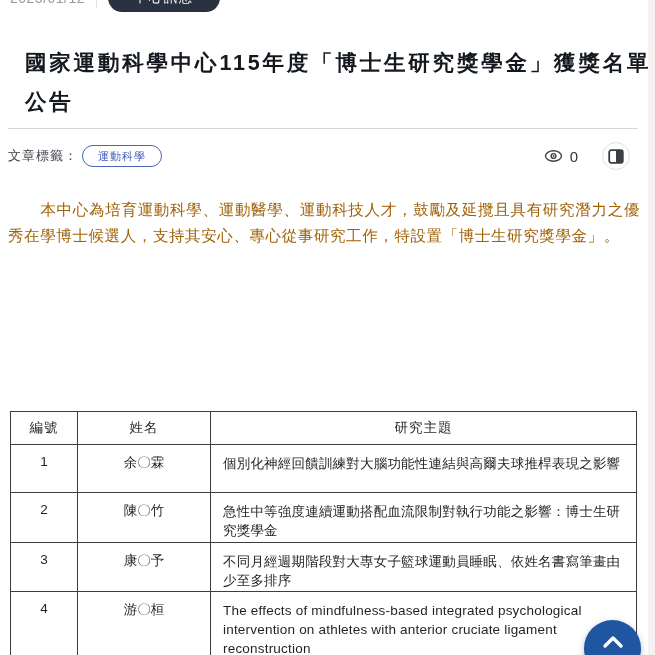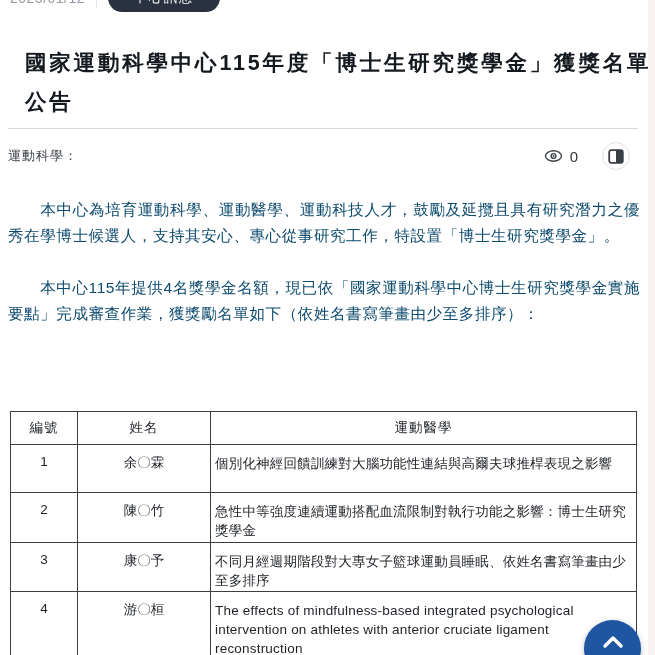--- a/index.html
+++ b/index.html
@@ -68,21 +68,21 @@
     display: flex; align-items: center; justify-content: center;
     margin-right: 10px; cursor: pointer; padding: 0;
   }
   
   .article-body {
     position: absolute; left: 8px; top: 197px; width: 632px;
   }
   .article-body p {
     margin: 0 0 27px 0;
     font-size: 15.5px; line-height: 25.5px;
-    color: #0c4a6e; letter-spacing: .6px;
+    color: #a16207; letter-spacing: .6px;
     text-align: justify;
   }
   
   .awards-table {
     position: absolute; left: 10px; top: 411px;
     border-collapse: collapse; table-layout: fixed;
     width: 627px;
     font-size: 13.5px; color: #1d2126;
   }
   .awards-table th, .awards-table td {
@@ -92,21 +92,21 @@
   .awards-table th {
     height: 30px; font-weight: 400; 
     letter-spacing: 1px; vertical-align: middle;
   }
   .awards-table td {
     vertical-align: top; padding-top: 9px;
   }
   .col-no   { width: 67px; }
   .col-name { width: 133px; }
   .cell-no, .cell-name { text-align: center; }
-  .cell-topic { text-align: left; padding-left: 4px; padding-right: 4px; line-height: 19px; letter-spacing: .2px; }
+  .cell-topic { text-align: left; padding-left: 12px; padding-right: 4px; line-height: 19px; letter-spacing: .2px; }
   .row-1 { height: 48px; }
   .row-2 { height: 50px; }
   .row-3 { height: 48px; }
   .row-4 { height: 57px; }
   
   .back-to-top {
     position: absolute; left: 584px; top: 620px;
     width: 57px; height: 57px; border-radius: 50%;
     background: #1e56a2; border: none; cursor: pointer;
     display: flex; align-items: flex-start; justify-content: center;
@@ -123,21 +123,22 @@
   <span class="date-text">2025/01/12</span>
   <span class="top-sep"></span>
   <button class="category-pill">中心訊息</button>
 </div>
 
 <h1 class="page-title">國家運動科學中心115年度「博士生研究獎學金」獲獎名單公告</h1>
 
 <div class="title-divider"></div>
 
 <div class="tag-row">
-  <span class="tag-label">運動科學：</span>
+  <span class="tag-label">文章標籤：</span>
+  <button class="tag-chip">運動科學</button>
   <span class="tag-spacer"></span>
   <span class="view-group">
     <span style="display:flex">
       <svg width="19" height="16" viewBox="0 0 19 16" fill="none">
         <ellipse cx="9.5" cy="8" rx="8" ry="5.2" stroke="#3f444b" stroke-width="1.4"></ellipse>
         <circle cx="9.5" cy="8" r="2.4" stroke="#3f444b" stroke-width="1.4"></circle>
         <circle cx="9.5" cy="8" r="0.9" fill="#3f444b"></circle>
       </svg>
     </span>
     <span class="view-count">0</span>
@@ -147,34 +148,33 @@
       <svg width="16" height="15" viewBox="0 0 16 15" fill="none">
         <rect x="1.2" y="1.2" width="13.6" height="12.6" rx="2" stroke="#3a3f46" stroke-width="1.8"></rect>
         <path d="M8 1.2 H13 a2 2 0 0 1 2 2 V11.8 a2 2 0 0 1 -2 2 H8 Z" fill="#3a3f46"></path>
       </svg>
     </span>
   </button>
 </div>
 
 <div class="article-body">
   <p>　　本中心為培育運動科學、運動醫學、運動科技人才，鼓勵及延攬且具有研究潛力之優秀在學博士候選人，支持其安心、專心從事研究工作，特設置「博士生研究獎學金」。</p>
-  <p>　　本中心115年提供4名獎學金名額，現已依「國家運動科學中心博士生研究獎學金實施要點」完成審查作業，獲獎勵名單如下（依姓名書寫筆畫由少至多排序）：</p>
 </div>
 
 <table class="awards-table">
   <colgroup>
     <col class="col-no">
       <col class="col-name">
       <col>
   </colgroup>
   <thead>
     <tr>
       <th>編號</th>
       <th>姓名</th>
-      <th>運動醫學</th>
+      <th>研究主題</th>
     </tr>
   </thead>
   <tbody>
     <tr class="row-1">
       <td class="cell-no">1</td>
       <td class="cell-name">余〇霖</td>
       <td class="cell-topic">個別化神經回饋訓練對大腦功能性連結與高爾夫球推桿表現之影響</td>
     </tr>
     <tr class="row-2">
       <td class="cell-no">2</td>

